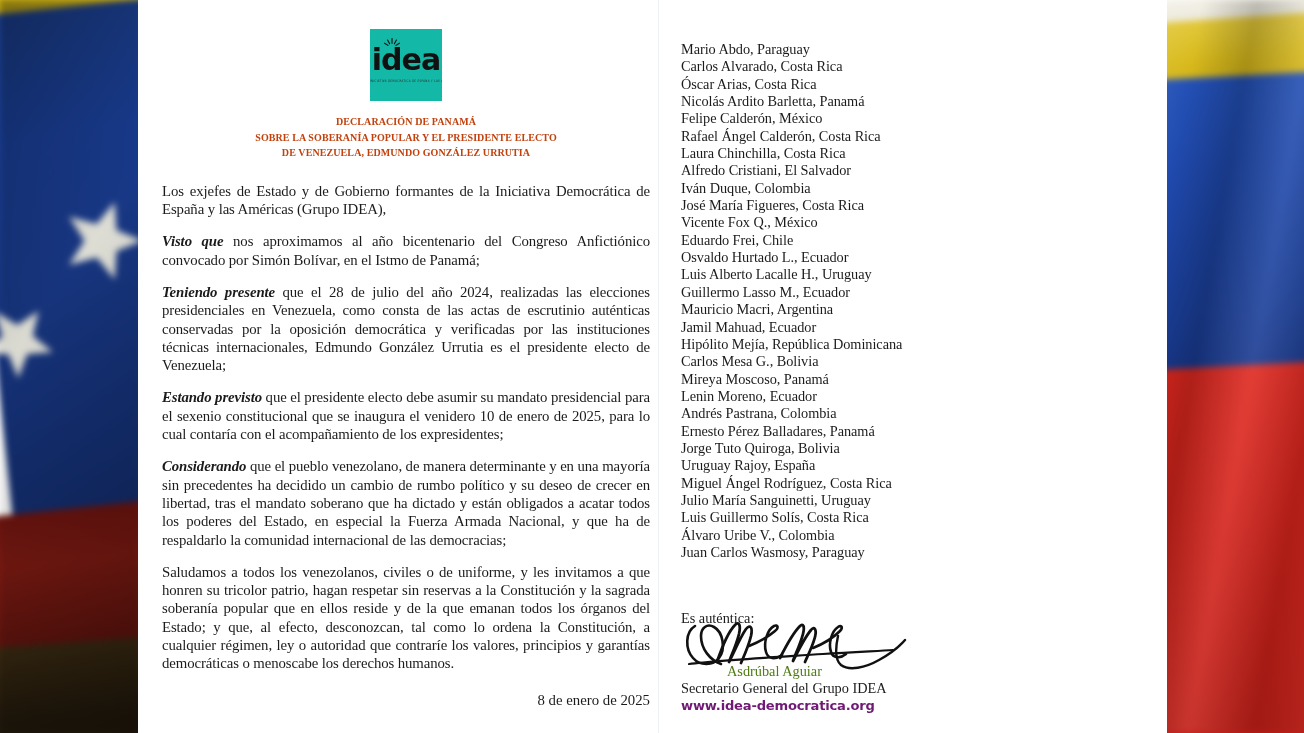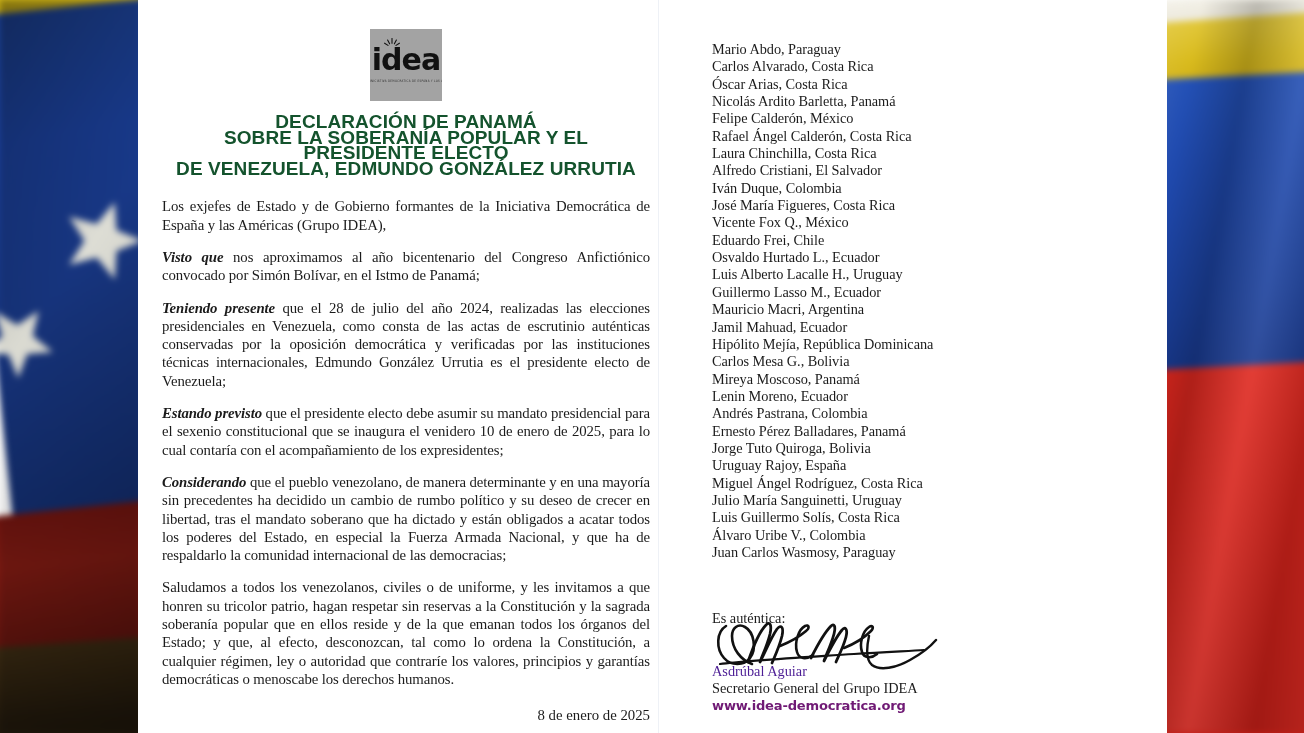--- a/index.html
+++ b/index.html
@@ -138,21 +138,21 @@
   #logo-wrap {
     width: 100%;
     text-align: center;
     padding-top: 29px;
   }
   #logo {
     display: inline-block;
     position: relative;
     width: 72px;
     height: 72px;
-    background: #a3a3a3;
+    background: #14b8a6;
     text-align: center;
   }
   #logo .rays {
     position: absolute;
     left: 13px;
     top: 7px;
     width: 18px;
     height: 12px;
   }
   #logo .wordmark {
@@ -175,26 +175,26 @@
     letter-spacing: 0.35px;
     color: #2a2a2a;
     white-space: nowrap;
     overflow: hidden;
     transform: scaleY(1.4);
   }
 
   #doc-title {
     margin: 9px 0 0 0;
     text-align: center;
-    font-family: Liberation Sans, sans-serif;
+    font-family: Liberation Serif, serif;
     font-weight: bold;
-    font-size: 19px;
+    font-size: 10px;
     line-height: 15.6px;
     letter-spacing: 0.1px;
-    color: #14532d;
+    color: #c2410c;
   }
   #doc-title .tl { display: block; }
 
   .para {
     margin: 0 0 14px 0;
     text-align: justify;
     text-justify: inter-word;
     font-size: 14.8px;
     line-height: 18.3px;
     color: #1b1b1b;
@@ -211,21 +211,21 @@
     margin-top: 18px;
     text-align: right;
     font-size: 14.8px;
     line-height: 18px;
     color: #1b1b1b;
   }
 
   
   #right-col {
     position: absolute;
-    left: 574px;
+    left: 543px;
     top: 0;
     width: 440px;
     height: 733px;
   }
 
   #signatories {
     list-style: none;
     margin: 0;
     padding: 41px 0 0 0;
   }
@@ -253,21 +253,22 @@
     left: 2px;
     top: 6px;
     width: 230px;
     height: 58px;
     pointer-events: none;
   }
   #auth-name {
     margin-top: 37px;
     font-size: 14.3px;
     line-height: 17px;
-    color: #4c1d95;
+    color: #4d7c0f;
+    margin-left: 46px;
   }
   #auth-role {
     font-size: 14.3px;
     line-height: 17px;
     color: #1b1b1b;
   }
   #auth-url {
     margin-top: 1px;
     font-family: "DejaVu Sans", sans-serif;
     font-weight: bold;

